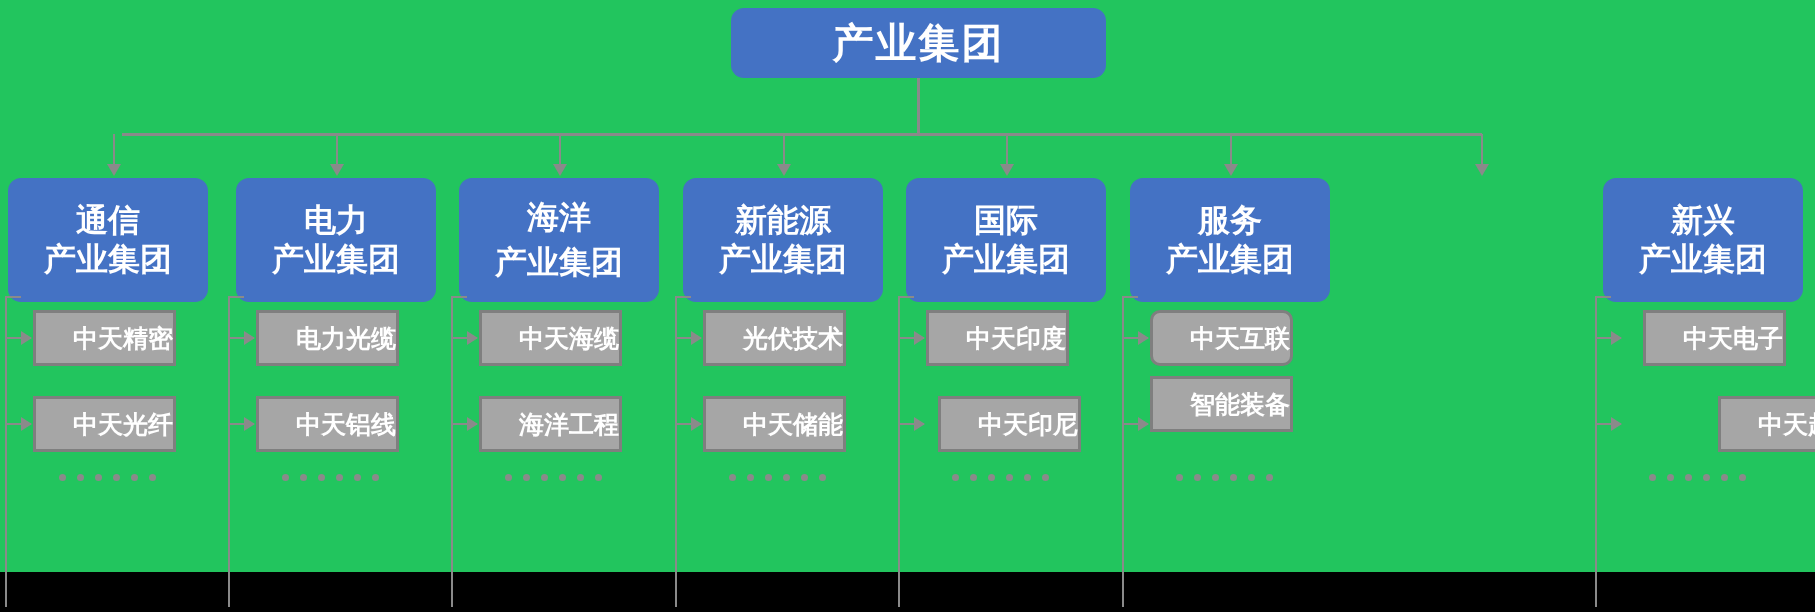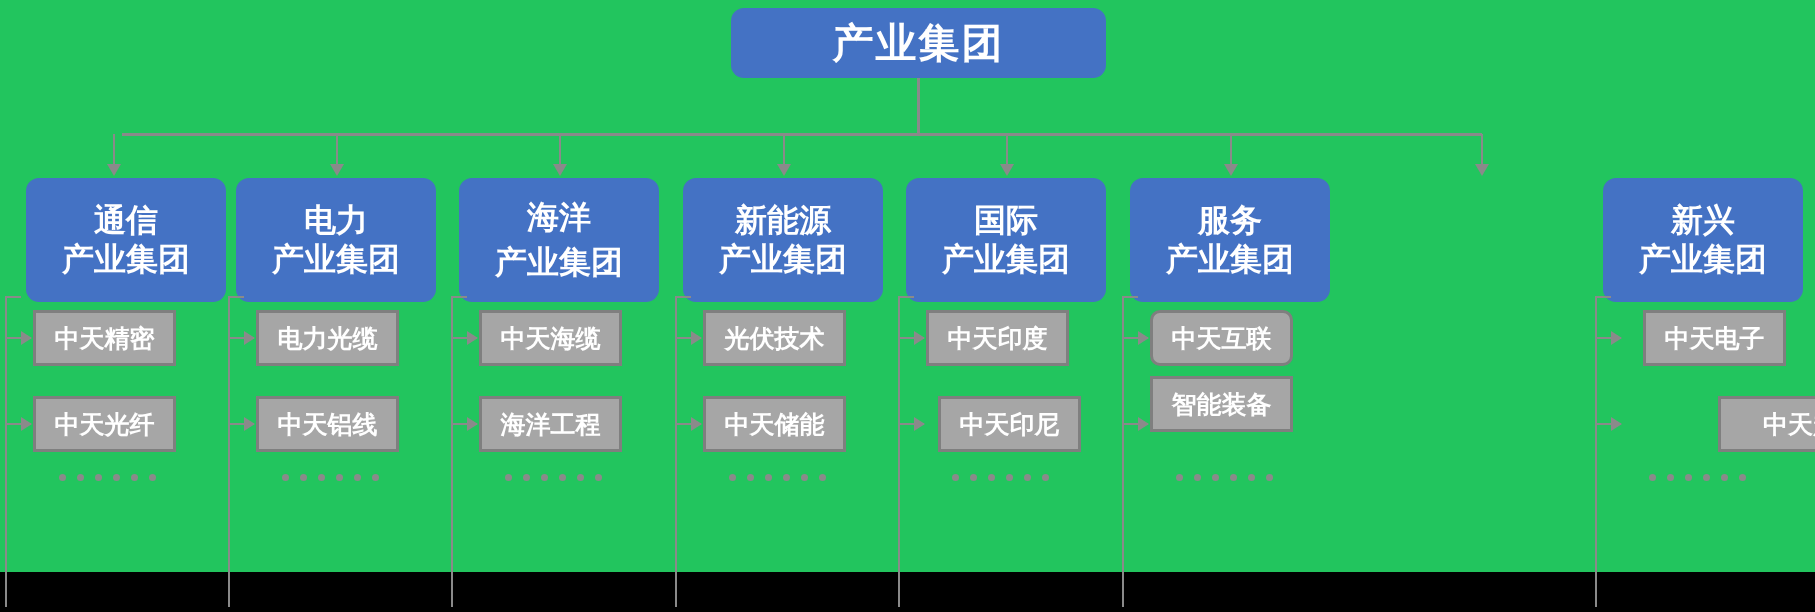--- a/index.html
+++ b/index.html
@@ -61,21 +61,21 @@
   .child-arrow .ah{
     position:absolute;right:-1px;top:-6px;width:0;height:0;
     border-top:7px solid transparent;border-bottom:7px solid transparent;
     border-left:11px solid #8a8a8a;
   }
 
   .child-node{
     position:absolute;width:143px;height:56px;
     background:#A6A6A6;
     border:3px solid #7F7F7F;
-    display:flex;align-items:center;justify-content:center;
+    display:flex;align-items:center;justify-content:flex-end;
     color:#fff;font-weight:bold;font-size:25px;
     box-sizing:border-box;white-space:nowrap;
   }
 
   .ellipsis-dots{
     position:absolute;display:flex;gap:11px;align-items:center;
   }
   .ellipsis-dots span{
     display:block;width:7px;height:7px;border-radius:50%;background:#8a8a8a;
   }
@@ -109,21 +109,21 @@
         <div class="arrowhead"></div>
       </div>
       <div class="drop" style="left: 1230px;">
         <div class="arrowhead"></div>
       </div>
       <div class="drop" style="left: 1481px;">
         <div class="arrowhead"></div>
       </div>
     </div>
   <div id="columns">
-      <div class="dept-node" style="left: 26px; text-align: right;">
+      <div class="dept-node" style="left: 8px; text-align: right;">
         <span>通信</span>
         <span>产业集团</span>
       </div>
       <div class="spine" style="left: 5px; top: 296px; height: 311px;"></div>
       <div class="spine-tick" style="left: 5px; top: 296px;"></div>
       <div class="child-arrow" style="left: 7px; top: 337px; width: 24px;">
         <div class="ah"></div>
       </div>
       <div class="child-node" style="left: 33px; top: 310px;">
         <span>中天精密</span>

